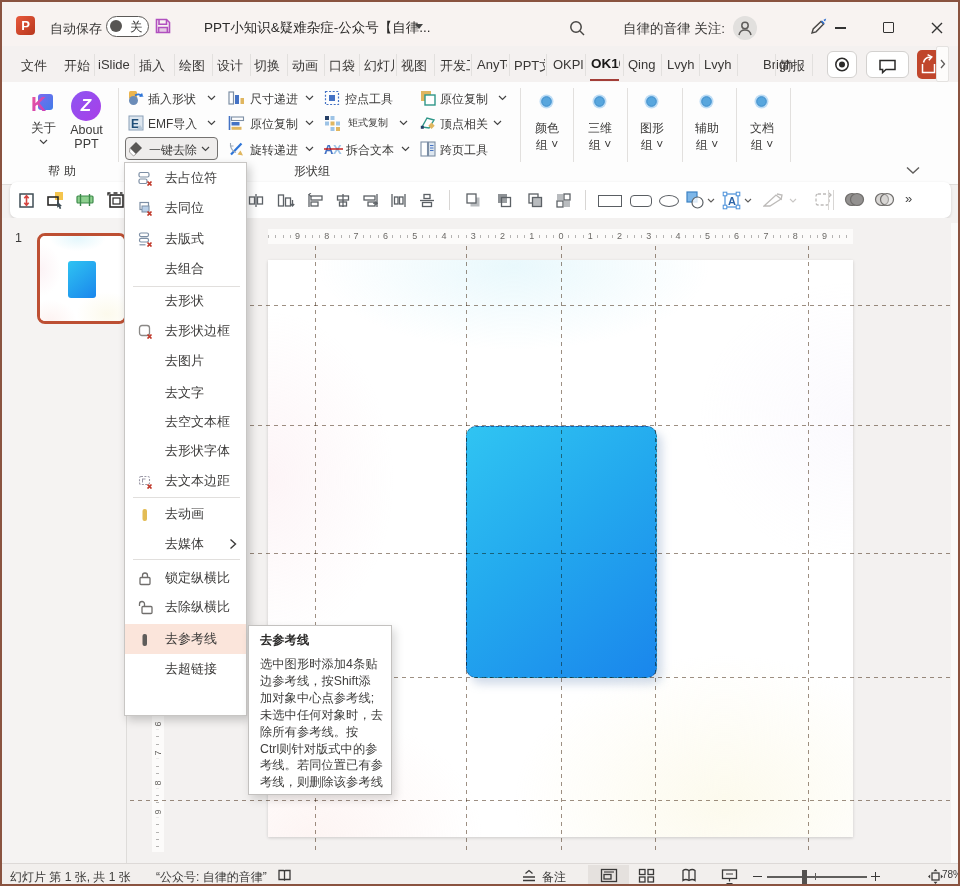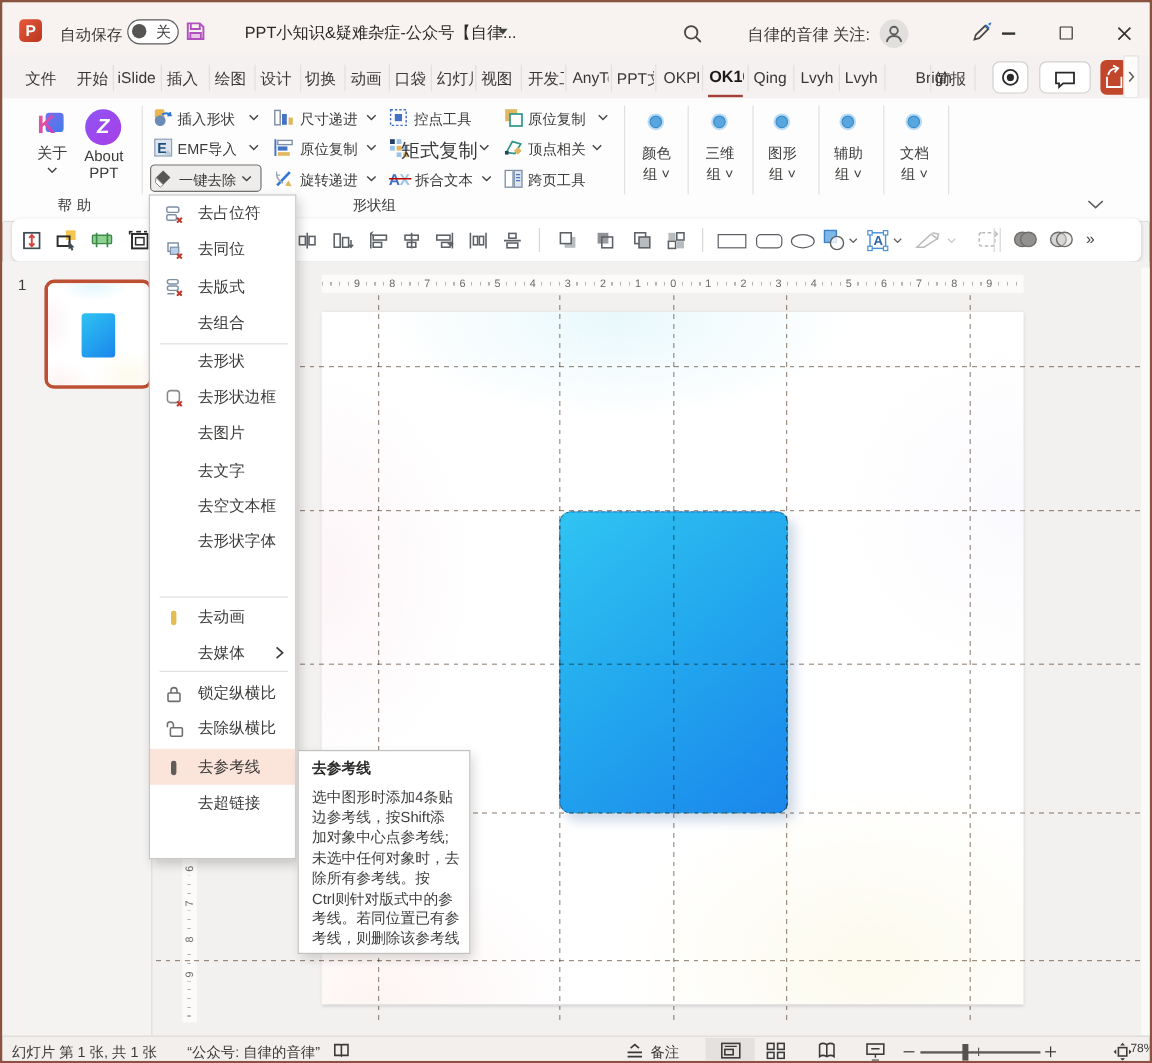--- a/index.html
+++ b/index.html
@@ -220,21 +220,21 @@
  <div class="a" style="left:343px;top:9px;font-size:12px">控点工具</div>
  <svg class="a" style="left:322px;top:33px" width="17" height="16" viewBox="0 0 17 16">
         <rect x="1" y="1" width="4" height="4" fill="#263f66"></rect>
         <rect x="6.5" y="1" width="4" height="4" fill="#9dc3e6"></rect>
         <rect x="1" y="6.5" width="4" height="4" fill="#9dc3e6"></rect>
         <rect x="6.5" y="6.5" width="4" height="4" fill="#e0b65f"></rect>
         <rect x="12" y="6.5" width="4" height="4" fill="#9dc3e6"></rect>
         <rect x="6.5" y="12" width="4" height="4" fill="#9dc3e6"></rect>
         <rect x="12" y="12" width="4" height="4" fill="#e0b65f"></rect>
       </svg>
- <div class="a" style="left:332px;top:34px;font-size:16px">矩式复制</div>
+ <div class="a" style="left:346px;top:34px;font-size:10px">矩式复制</div>
  <svg class="a" style="left:397px;top:38px" width="9" height="6" viewBox="0 0 9 6" fill="none" stroke="#444" stroke-width="1.2">
         <path d="M1 1l3.5 3.5L8 1"></path>
       </svg>
  <svg class="a" style="left:322px;top:59px" width="19" height="16" viewBox="0 0 19 16">
         <text x="0" y="13" font-size="13" font-weight="bold" fill="#4472c4" font-family="Liberation Sans">A</text>
         <text x="9" y="13" font-size="13" font-weight="bold" fill="#9dc3e6" font-family="Liberation Sans">X</text>
         <path d="M0 8h19" stroke="#c00000" stroke-width="1.3"></path>
       </svg>
  <div class="a" style="left:344px;top:60px;font-size:12px">拆合文本</div>
  <svg class="a" style="left:399px;top:64px" width="9" height="6" viewBox="0 0 9 6" fill="none" stroke="#444" stroke-width="1.2">
@@ -599,20 +599,28 @@
       </div>
  <div class="mi" style="top:215px">
         <span class="t">去文字</span>
       </div>
  <div class="mi" style="top:243.6px">
         <span class="t">去空文本框</span>
       </div>
  <div class="mi" style="top:273.4px">
         <span class="t">去形状字体</span>
       </div>
+ <div class="mi" style="top:303.3px">
+        <svg class="mic" width="15" height="15" viewBox="0 0 15 15" fill="none">
+          <rect x="1.5" y="2.5" width="10" height="8" rx="1.5" stroke="#9a98a6" stroke-width="1.1" stroke-dasharray="2 1.4"></rect>
+          <path d="M4.5 5v3.5M4 5l3.5 0" stroke="#9a98a6" stroke-width="1"></path>
+          <path d="M9.5 10.5l4 4M13.5 10.5l-4 4" stroke="#c0392b" stroke-width="1.7"></path>
+        </svg>
+        <span class="t">去文本边距</span>
+      </div>
  <div class="msep" style="top:334.3px"></div>
  <div class="mi" style="top:335.8px">
         <svg class="mic" style="top:9px" width="15" height="14" viewBox="0 0 15 14">
           <rect x="4.5" y="1" width="4.5" height="12" rx="2" fill="#e3bc54"></rect>
         </svg>
         <span class="t">去动画</span>
       </div>
  <div class="mi" style="top:366px">
         <span class="t">去媒体</span>
         <svg class="a" style="left:104px;top:9px" width="8" height="12" viewBox="0 0 8 12" fill="none" stroke="#3c3b3a" stroke-width="1.4">

